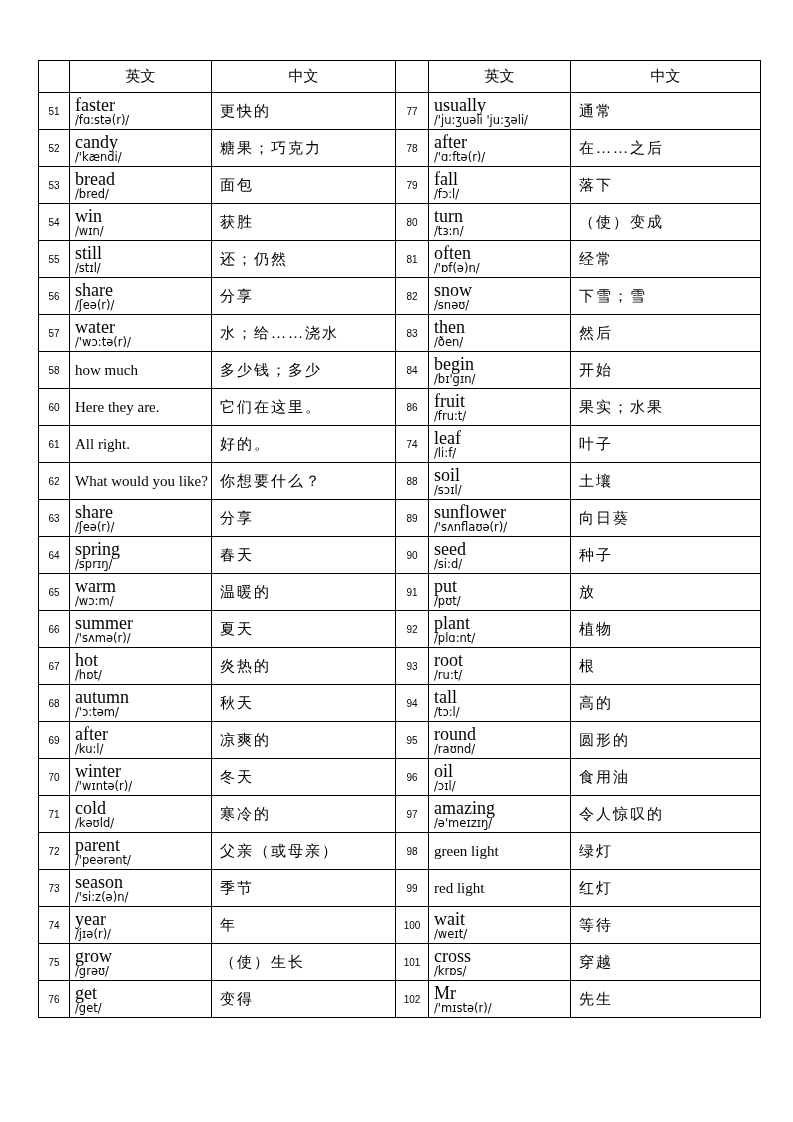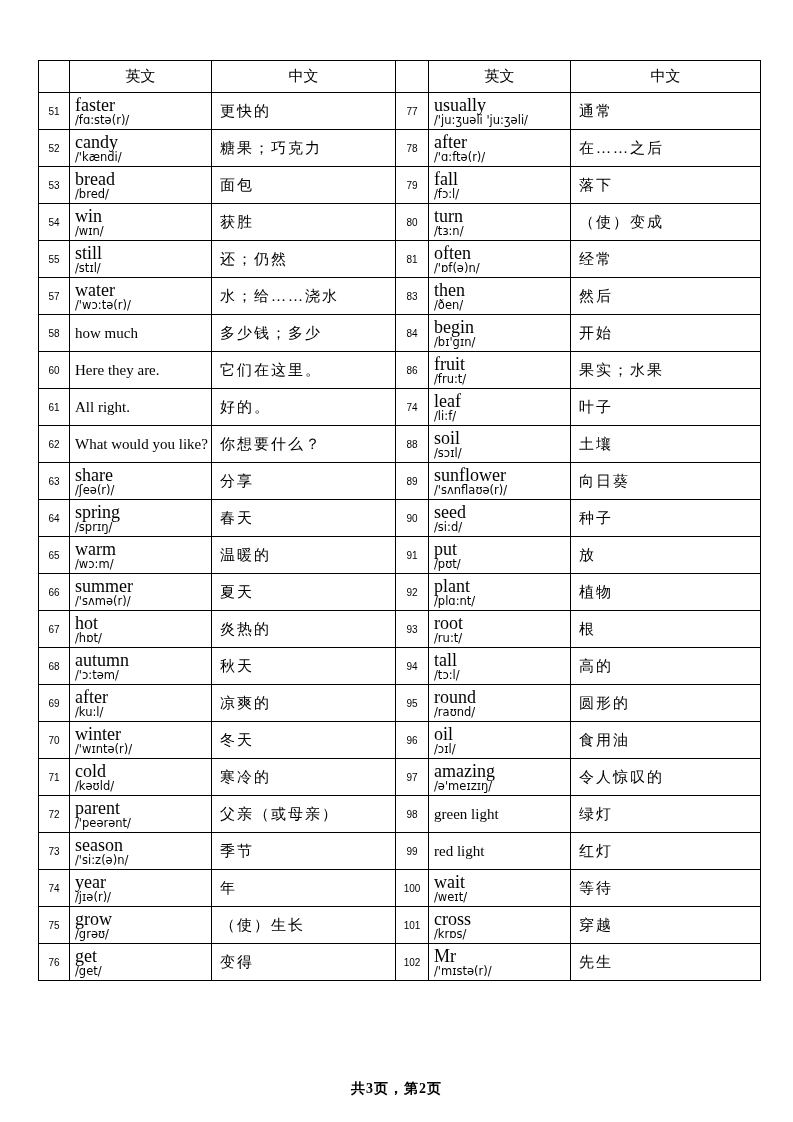--- a/index.html
+++ b/index.html
@@ -168,20 +168,34 @@
           </td>
           <td class="zh">还；仍然</td>
           <td class="num">81</td>
           <td class="en">
             <div class="word">often</div>
             <div class="phon">/'ɒf(ə)n/</div>
           </td>
           <td class="zh">经常</td>
         </tr>
         <tr>
+          <td class="num">56</td>
+          <td class="en">
+            <div class="word">share</div>
+            <div class="phon">/ʃeə(r)/</div>
+          </td>
+          <td class="zh">分享</td>
+          <td class="num">82</td>
+          <td class="en">
+            <div class="word">snow</div>
+            <div class="phon">/snəʊ/</div>
+          </td>
+          <td class="zh">下雪；雪</td>
+        </tr>
+        <tr>
           <td class="num">57</td>
           <td class="en">
             <div class="word">water</div>
             <div class="phon">/'wɔ:tə(r)/</div>
           </td>
           <td class="zh">水；给……浇水</td>
           <td class="num">83</td>
           <td class="en">
             <div class="word">then</div>
             <div class="phon">/ðen/</div>
@@ -430,15 +444,14 @@
           <td class="num">102</td>
           <td class="en">
             <div class="word">Mr</div>
             <div class="phon">/'mɪstə(r)/</div>
           </td>
           <td class="zh">先生</td>
         </tr>
       </tbody>
   </table>
 
-  <div class="footer">共3页，第2页</div>
 
 </div>
 
 </body></html>

